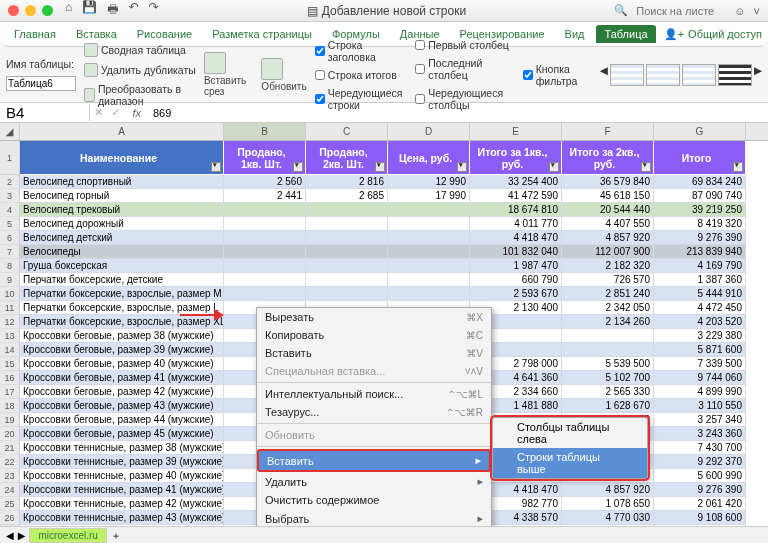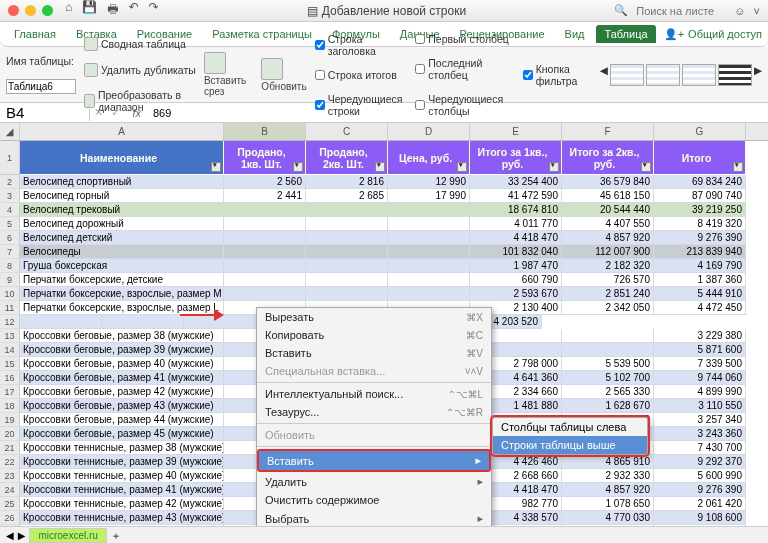--- a/index.html
+++ b/index.html
@@ -15,21 +15,21 @@
 .title-right { display: flex; gap: 8px; color: #555; font-size: 11px; align-items: center; }
 
 
 .ribbon-tabs { height: 22px; background: #fff; border-bottom: 1px solid #ccc; display: flex; align-items: center; padding: 12px 6px; gap: 4px; border-radius: 7px; }
 .tab { padding: 3px 8px; font-size: 11px; color: #2a7a39; cursor: pointer; }
 .tab.active { background: #2a7a39; color: #fff; border-radius: 3px 3px 0 0; }
 .share { margin-left: auto; color: #2a7a39; display: flex; align-items: center; gap: 4px; }
 
 
 .ribbon { height: 56px; background: #f5f5f5; border-bottom: 1px solid #ccc; display: flex; align-items: center; padding: 2px 6px; gap: 8px; font-size: 10.5px; color: #333; }
-.rgroup { display: flex; flex-direction: column; gap: 12px; }
+.rgroup { display: flex; flex-direction: column; gap: 6px; }
 .rgroup label { display: flex; align-items: center; gap: 3px; }
 .rbtn { display: flex; flex-direction: column; align-items: flex-start; gap: 1px; font-size: 10px; color: #444; }
 .ricon { width: 22px; height: 22px; background: #d9e8d9; border: 1px solid #aaa; border-radius: 2px; }
 .styles-strip { display: flex; gap: 2px; }
 .style-sw { width: 34px; height: 22px; border: 1px solid #aaa; background: repeating-linear-gradient(#dfe8f3 0 3px,#fff 3px 6px); }
 
 
 .fbar { height: 20px; border-bottom: 1px solid #ccc; display: flex; align-items: center; }
 .namebox { width: 90px; border-right: 1px solid #ccc; padding: 0 6px; font-size: 15px; }
 .fx { padding: 0 8px; color: #666; font-style: italic; }
@@ -64,21 +64,21 @@
 .ctx .mi { padding: 3px 8px; display: flex; justify-content: space-between; align-items: center; color: #222; }
 .ctx .mi.dis { color: #999; }
 .ctx .mi.hl { background: #5a8fd6; color: #fff; }
 .ctx .sep { height: 1px; background: #ccc; margin: 2px 0; }
 .ctx .sc { color: #888; font-size: 10px; }
 .ctx .arr::after { content: "▸"; margin-left: 6px; color: #666; }
 .ctx .mi.hl .arr::after { color: #fff; }
 .ctx-wrap { border: 2px solid #e03030; border-radius: 3px; }
 
 .submenu { position: absolute; left: 492px; top: 294px; width: 156px; background: #f3f3f3; border: 1px solid #aaa; box-shadow: 2px 2px 6px rgba(0,0,0,.3); font-size: 11px; z-index: 60; border-radius: 3px; outline: 2px solid #e03030; }
-.submenu .mi { padding: 3px 8px; }
+.submenu .mi { padding: 3px 24px; }
 .submenu .mi.hl { background: #5a8fd6; color: #fff; }
 
 
 .redarrow { position: absolute; left: 180px; top: 186px; width: 44px; height: 12px; z-index: 40; }
 .redarrow::before { content: ""; position: absolute; left: 0; top: 5px; width: 34px; height: 2px; background: #e03030; }
 .redarrow::after { content: ""; position: absolute; right: 0; top: 0; border-left: 10px solid #e03030; border-top: 6px solid transparent; border-bottom: 6px solid transparent; }
 
 
 .sheettabs { height: 18px; background: #f1f1f1; border-top: 1px solid #ccc; display: flex; align-items: center; font-size: 10px; padding: 0 6px; gap: 4px; }
 .sheettabs .st { padding: 1px 8px; background: #bef264; border: 1px solid #ccc; color: #2a7a39; }
@@ -346,20 +346,21 @@
         <div class="cell colA">Перчатки боксерские, взрослые, размер L</div>
         <div class="cell colB num"></div>
         <div class="cell colC num"></div>
         <div class="cell colD num"></div>
         <div class="cell colE num">2 130 400</div>
         <div class="cell colF num">2 342 050</div>
         <div class="cell colG num">4 472 450</div>
       </div>
       <div class="dataRow band0">
         <div class="rowh">12</div>
+        <div class="cell colA">Перчатки боксерские, взрослые, размер XL</div>
         <div class="cell colB num"></div>
         <div class="cell colC num"></div>
         <div class="cell colD num"></div>
         <div class="cell colE num"></div>
         <div class="cell colF num">2 134 260</div>
         <div class="cell colG num">4 203 520</div>
       </div>
       <div class="dataRow band1">
         <div class="rowh">13</div>
         <div class="cell colA">Кроссовки беговые, размер 38 (мужские)</div>

